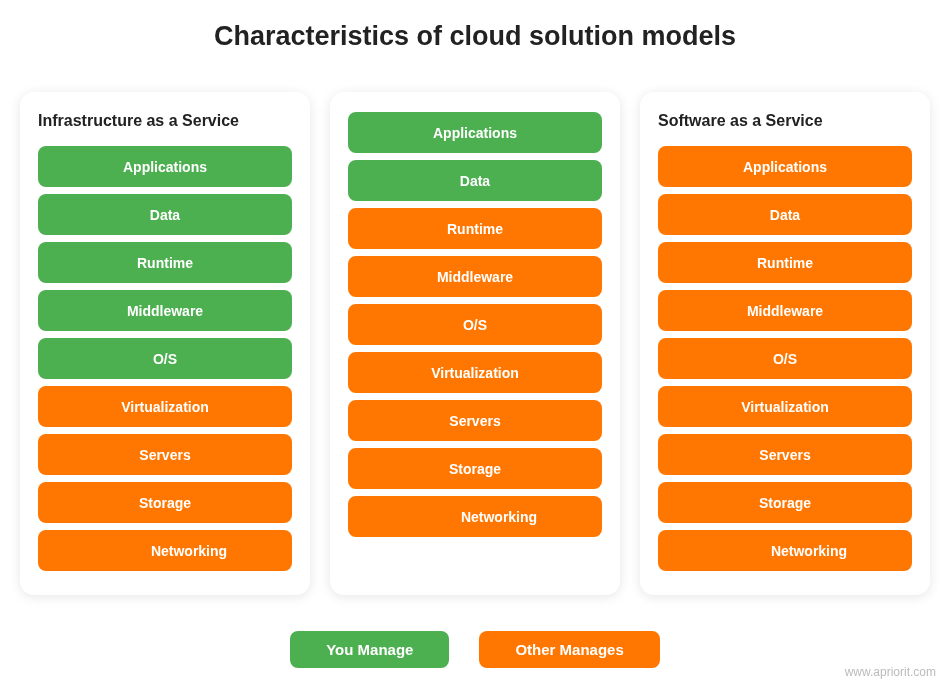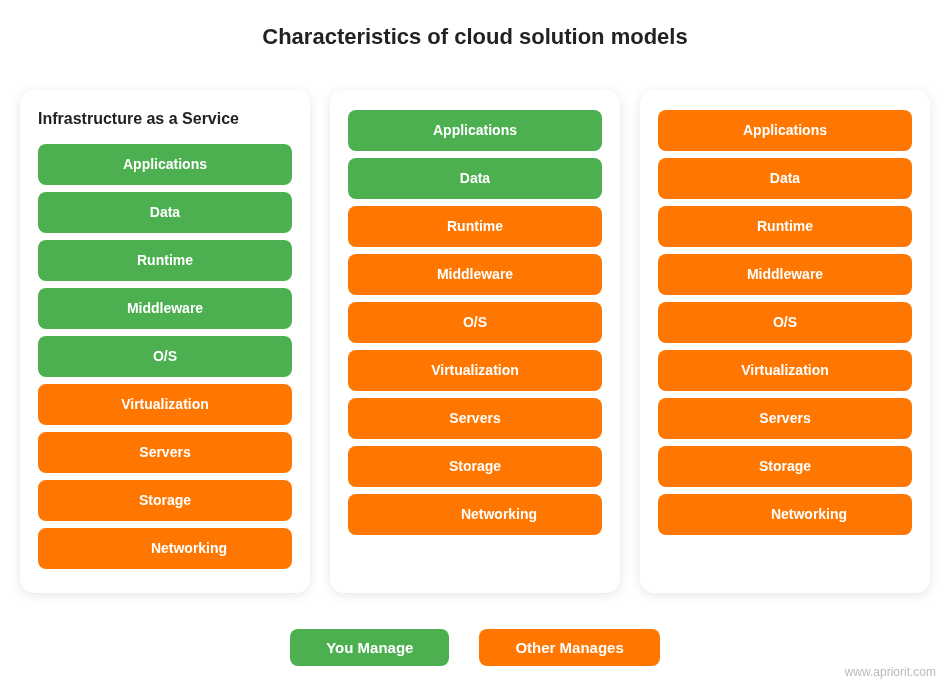--- a/index.html
+++ b/index.html
@@ -10,21 +10,21 @@
       display: flex;
       flex-direction: column;
       align-items: center;
       justify-content: center;
       min-height: 689px;
       width: 950px;
       padding: 20px;
     }
 
     .page-title {
-      font-size: 22px;
+      font-size: 27px;
       font-weight: bold;
       color: #222;
       margin-bottom: 40px;
       text-align: center;
     }
 
     .cards-container {
       display: flex;
       gap: 20px;
       justify-content: center;
@@ -123,20 +123,21 @@
       <div class="row-item green">Data</div>
       <div class="row-item orange">Runtime</div>
       <div class="row-item orange">Middleware</div>
       <div class="row-item orange">O/S</div>
       <div class="row-item orange">Virtualization</div>
       <div class="row-item orange">Servers</div>
       <div class="row-item orange">Storage</div>
       <div class="row-item orange">Networking</div>
     </div>
     <div class="card">
+      <div class="card-title">Software as a Service</div>
       <div class="row-item orange">Applications</div>
       <div class="row-item orange">Data</div>
       <div class="row-item orange">Runtime</div>
       <div class="row-item orange">Middleware</div>
       <div class="row-item orange">O/S</div>
       <div class="row-item orange">Virtualization</div>
       <div class="row-item orange">Servers</div>
       <div class="row-item orange">Storage</div>
       <div class="row-item orange">Networking</div>
     </div>

